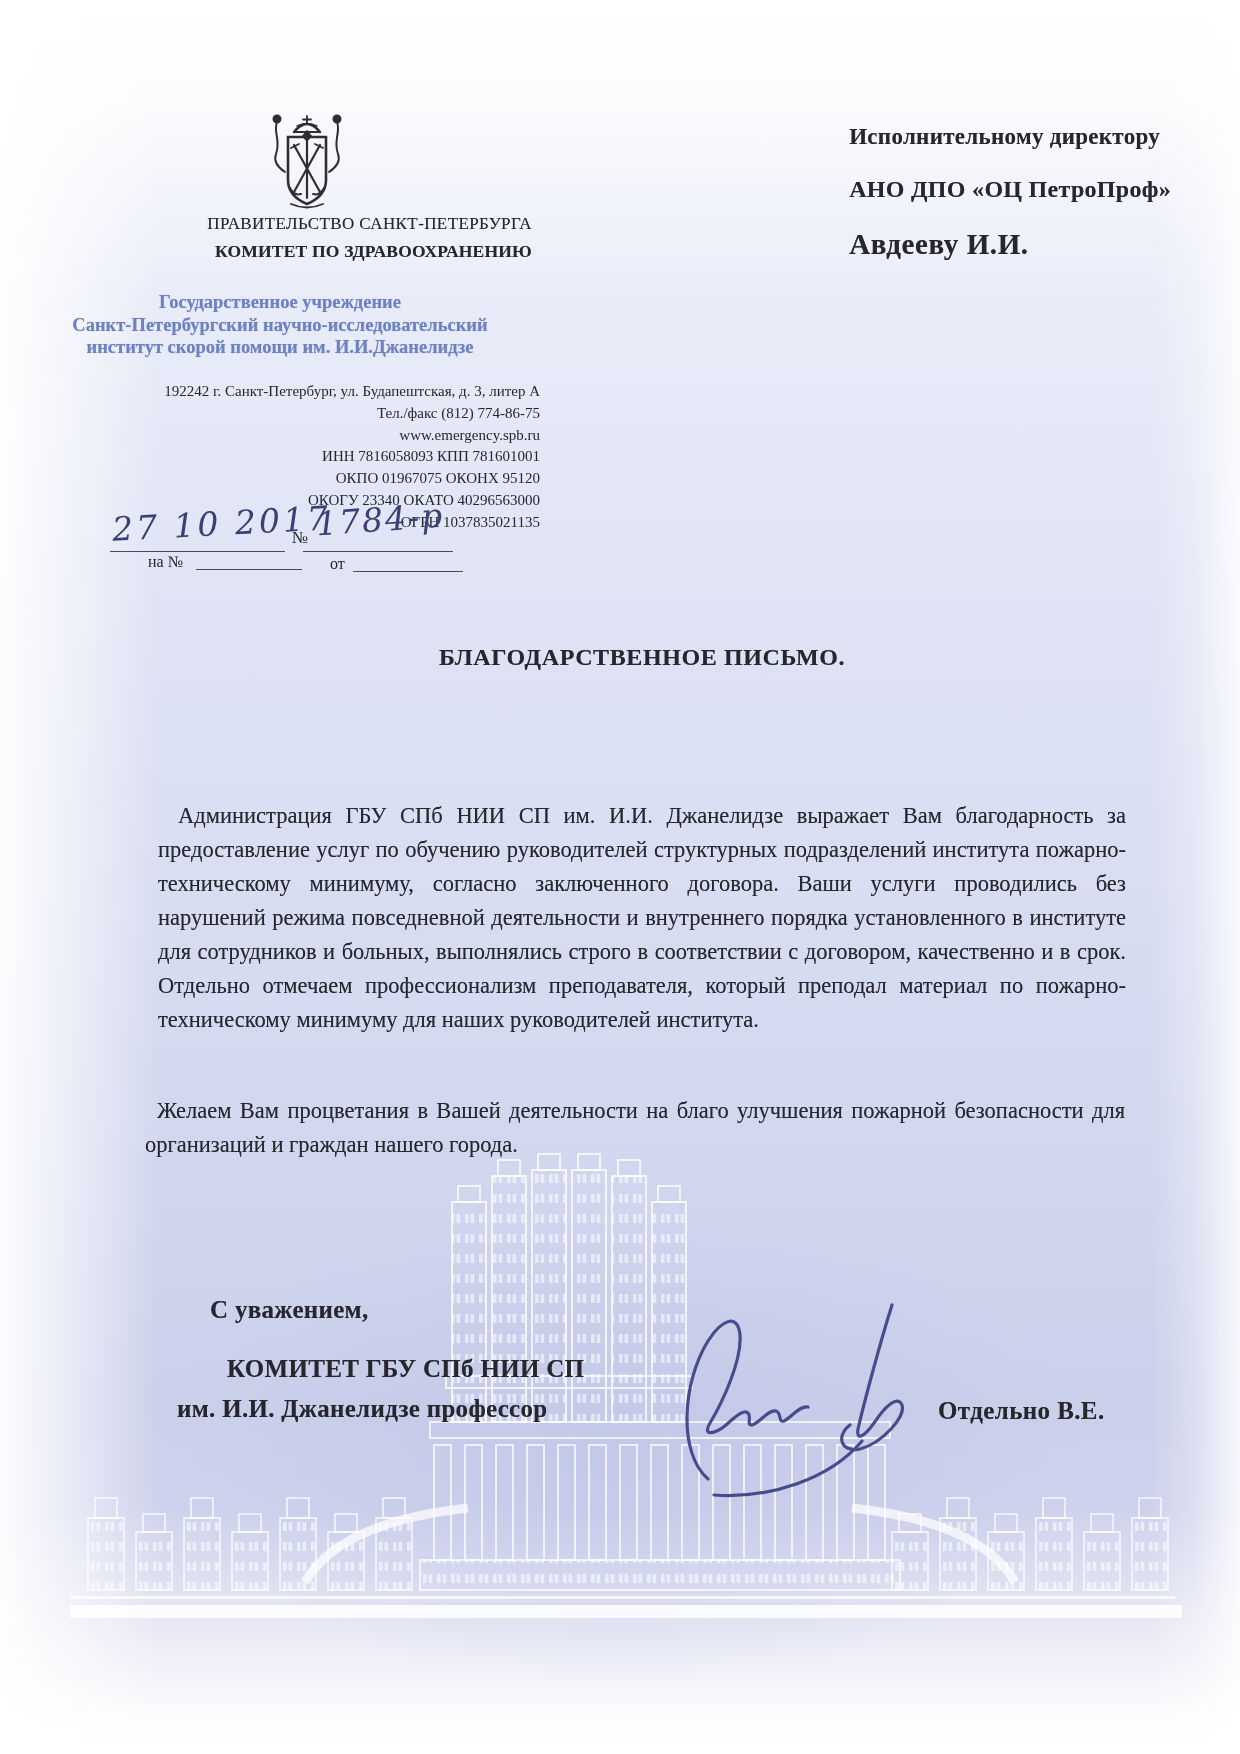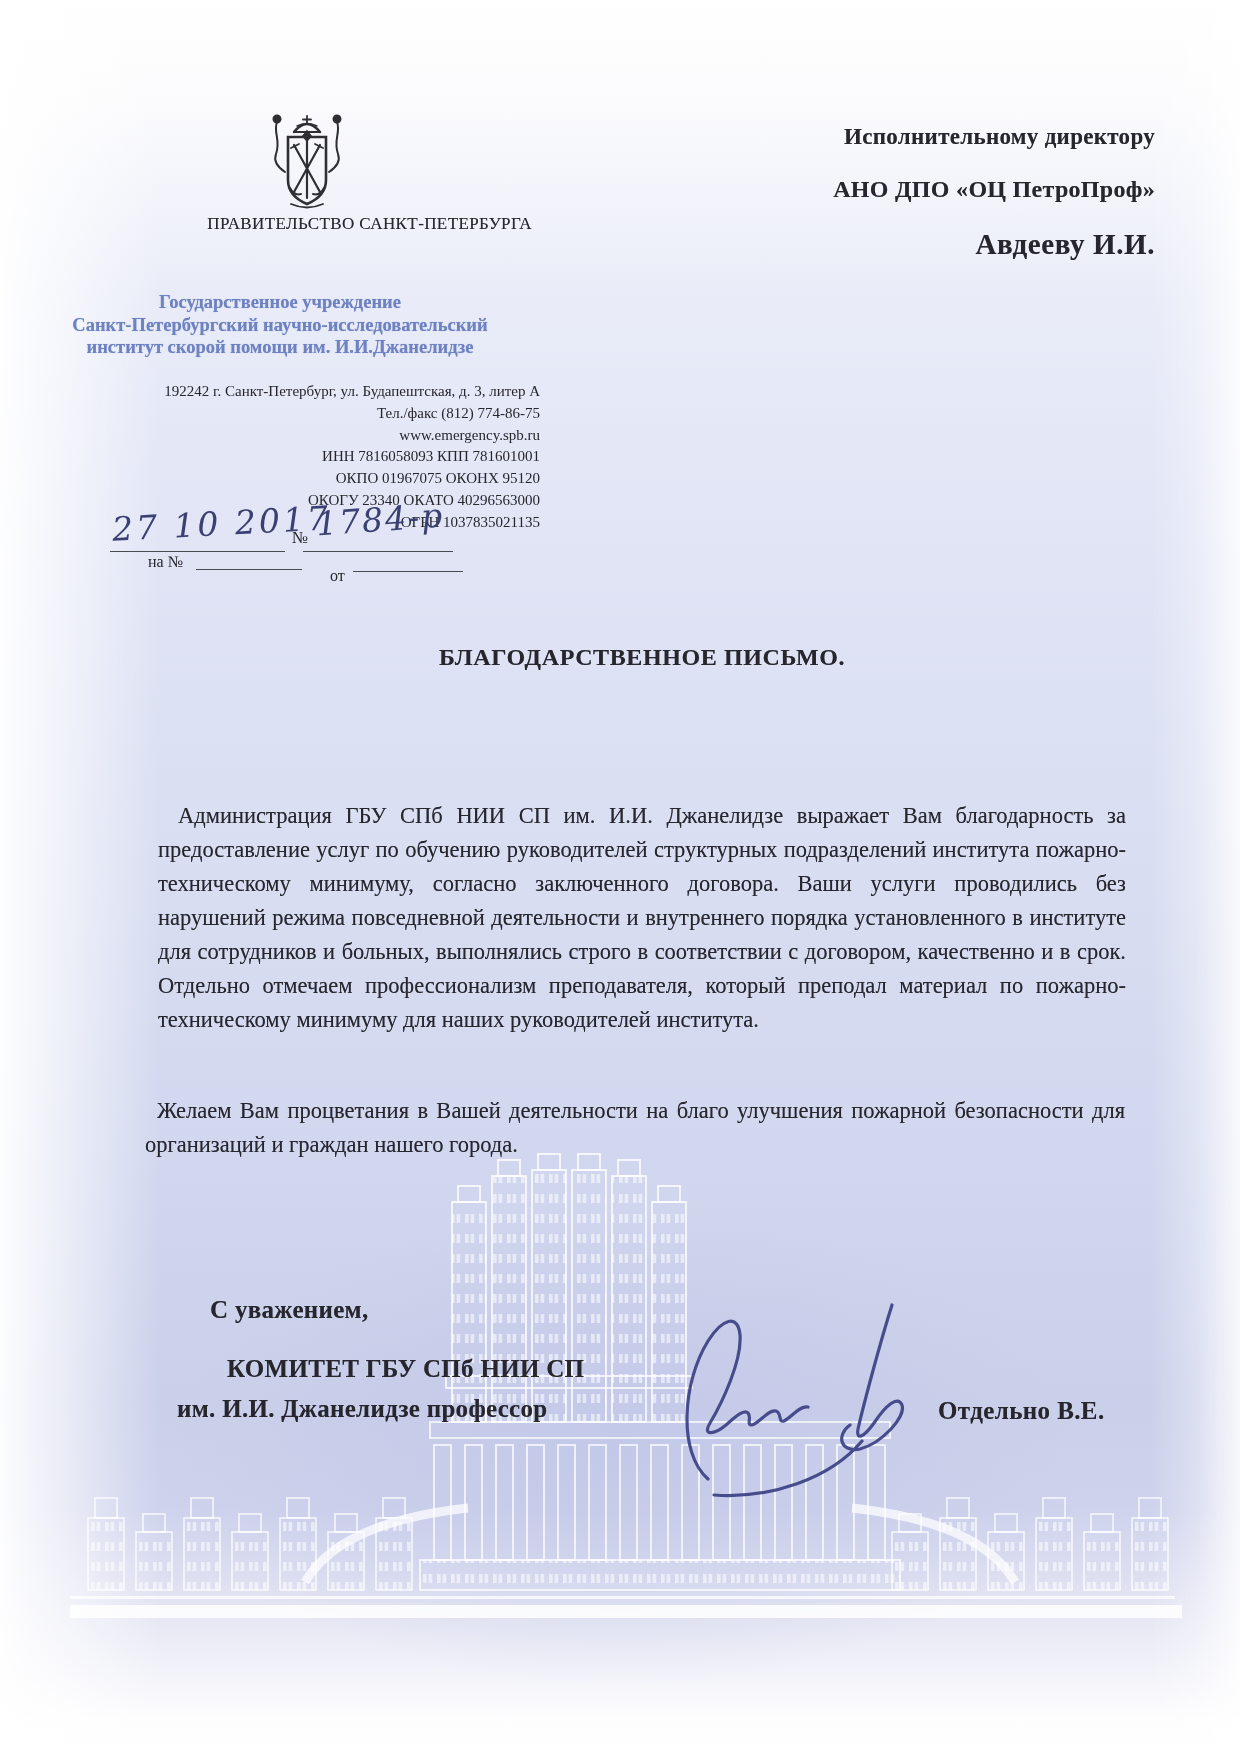--- a/index.html
+++ b/index.html
@@ -33,26 +33,26 @@
 
   
   .hand{font-family:"DejaVu Serif", serif;font-style:italic;color:var(--ink-blue);}
   .hand-date{left:112px;top:504px;font-size:33px;letter-spacing:3px;transform:rotate(-3deg);}
   .hand-num{left:316px;top:500px;font-size:33px;letter-spacing:2px;transform:rotate(-4deg);}
   .num-sign{left:292px;top:528px;font-size:17px;}
   .u-line{height:0;border-bottom:1.6px solid #4a4a52;}
   .uL1{left:110px;top:551px;width:175px;}
   .uL2{left:303px;top:551px;width:150px;}
   .reply-label{left:148px;top:553px;font-size:16px;}
-  .from-label{left:330px;top:555px;font-size:16px;margin-top:12px;}
+  .from-label{left:330px;top:555px;font-size:16px;}
   .uL3{left:196px;top:569px;width:106px;}
   .uL4{left:353px;top:571px;width:110px;}
 
   
-  .addressee{right:85px;top:124px;text-align:right;font-weight:bold;}
+  .addressee{right:69px;top:124px;text-align:left;font-weight:bold;}
   .addr-l1{font-size:23px;letter-spacing:0.3px;}
   .addr-l2{font-size:24px;margin-top:26px;letter-spacing:0.3px;}
   .addr-l3{font-size:29px;margin-top:25px;letter-spacing:0.6px;}
 
   
   .letter-title{left:158px;top:644px;width:968px;text-align:center;
     font-weight:bold;font-size:24px;letter-spacing:0.6px;}
   .para{font-size:22.5px;line-height:34px;text-align:justify;color:var(--text-black);}
   .para1{left:158px;top:799px;width:968px;text-indent:20px;}
   .para2{left:145px;top:1094px;width:980px;text-indent:12px;}
@@ -168,20 +168,21 @@
 
       <path d="M46 31 L46 88" stroke-width="2.2"></path>
       <path d="M46 31 L42 26 L46 21 L50 26 Z" stroke-width="1.6" fill="#2e2e33"></path>
 
       <path d="M30 94 Q46 101 62 94" stroke-width="1.8"></path>
     </g>
   </svg>
 
   <div class="abs lh-top">
     <div class="gov-line soft">ПРАВИТЕЛЬСТВО САНКТ-ПЕТЕРБУРГА</div>
+    <div class="committee-line soft">КОМИТЕТ ПО ЗДРАВООХРАНЕНИЮ</div>
   </div>
 
   <div class="abs org-blue">
     <div>Государственное учреждение</div>
     <div>Санкт-Петербургский научно-исследовательский</div>
     <div>институт скорой помощи им. И.И.Джанелидзе</div>
   </div>
 
   <div class="abs addr">
     <div>192242 г. Санкт-Петербург, ул. Будапештская, д. 3, литер А</div>

